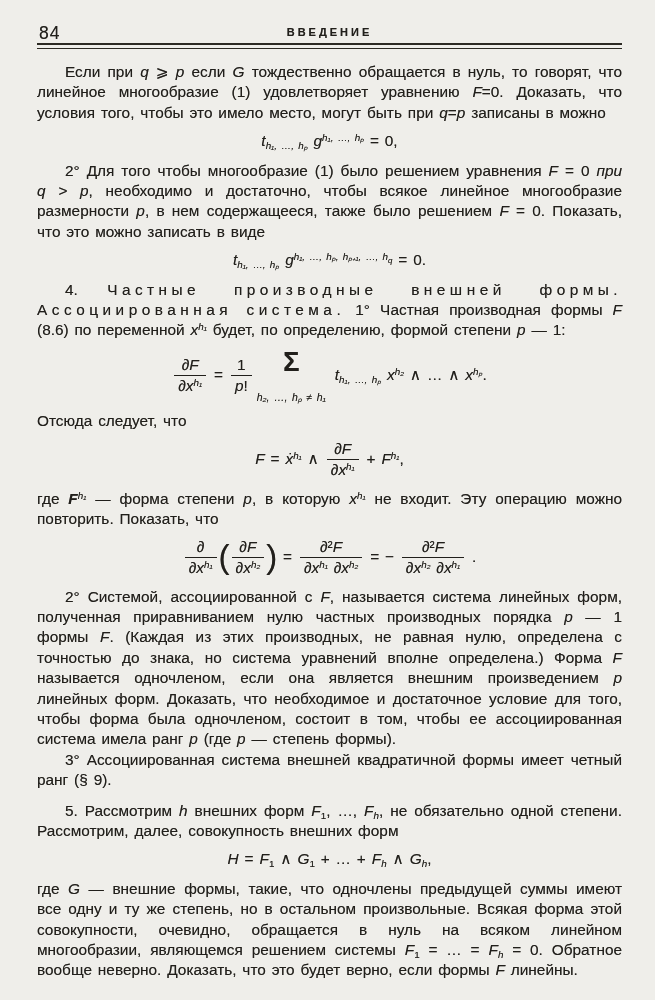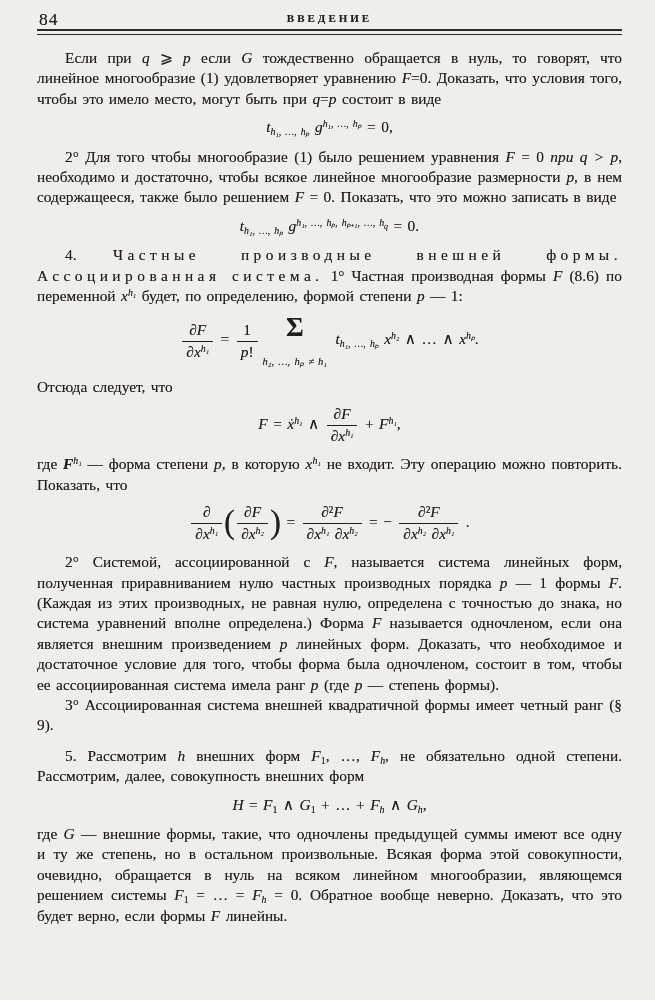--- a/index.html
+++ b/index.html
@@ -1,21 +1,21 @@
 <!DOCTYPE html>
 <html style="--bg: #efeeea; --ink: #211f1b;"><head>
 <meta charset="utf-8">
 <style>
   :root{ --bg:#efeeea; --ink:#211f1b; }
   html,body{margin:0;padding:0;width:655px;height:1000px;overflow:hidden;}
   body{background:var(--bg);}
   .page{
     position:relative;width:655px;height:1000px;box-sizing:border-box;
-    padding:12px 33px 0 37px;overflow:hidden;
-    font-family:Liberation Serif, serif;
+    padding:26px 33px 0 37px;overflow:hidden;
+    font-family:Liberation Sans, sans-serif;
     color:var(--ink);
     text-shadow:0 0 .3px rgba(33,31,27,.55);
   }
   header{position:relative;margin-bottom:13px;}
   .page-number{position:absolute;left:2px;top:-3px;font-size:17.5px;letter-spacing:1px;}
   .running-title{display:block;text-align:center;font-size:11px;font-weight:bold;letter-spacing:3px;}
   .rule{margin-top:5px;height:3px;border-top:2.4px solid #2c2a24;border-bottom:1.1px solid #2c2a24;}
   main{font-size:15.4px;line-height:20.4px;text-align:justify;word-spacing:1.6px;}
   .para{margin:0;}
   .para.indent{text-indent:28px;}
@@ -39,21 +39,21 @@
 </head>
 <body>
 
 <div class="page">
   <header>
     <span class="page-number">84</span>
     <span class="running-title">ВВЕДЕНИЕ</span>
     <div class="rule"></div>
   </header>
   <main>
-      <div class="para indent"><span>Если при </span><i>q</i><span> ⩾ </span><i>p</i><span> если </span><i>G</i><span> тождественно обращается в нуль, то говорят, что линейное многообразие (1) удовлетворяет уравнению </span><i>F</i><span>=0. Доказать, что условия того, чтобы это имело место, могут быть при </span><i>q</i><span>=</span><i>p</i><span> состоит в виде</span></div>
+      <div class="para indent"><span>Если при </span><i>q</i><span> ⩾ </span><i>p</i><span> если </span><i>G</i><span> тождественно обращается в нуль, то говорят, что линейное многообразие (1) удовлетворяет уравнению </span><i>F</i><span>=0. Доказать, что условия того, чтобы это имело место, могут быть при </span><i>q</i><span>=</span><i>p</i><span> записаны в можно</span></div>
       <div class="formula"><i>t</i><sub><i>h₁, …, hₚ</i></sub><span> </span><i>g</i><sup><i>h₁, …, hₚ</i></sup><span> = 0,</span></div>
       <div class="para indent"><span>2° Для того чтобы многообразие (1) было решением уравнения </span><i>F</i><span> = 0 </span><i>при q &gt; p</i><span>, необходимо и достаточно, чтобы всякое линейное многообразие размерности </span><i>p</i><span>, в нем содержащееся, также было решением </span><i>F</i><span> = 0. Показать, что это можно записать в виде</span></div>
       <div class="formula"><i>t</i><sub><i>h₁, …, hₚ</i></sub><span> </span><i>g</i><sup><i>h₁, …, hₚ, hₚ₊₁, …, h</i><sub><i>q</i></sub></sup><span> = 0.</span></div>
       <div class="para indent"><span>4. </span><span class="sp">Частные производные внешней формы. Ассоциированная система.</span><span> 1° Частная производная формы </span><i>F</i><span> (8.6) по переменной </span><i>x</i><sup><i>h₁</i></sup><span> будет, по определению, формой степени </span><i>p</i><span> — 1:</span></div>
       <div class="formula"><span class="frac"><span class="num"><span>∂</span><i>F</i></span><span class="den"><span>∂</span><i>x</i><sup><i>h₁</i></sup></span></span><span> = </span><span class="frac"><span class="num"><span>1</span></span><span class="den"><i>p</i><span>!</span></span></span><span class="sum"><span class="sigma">Σ</span><span class="limits"><i>h₂, …, hₚ ≠ h₁</i></span></span><span> </span><i>t</i><sub><i>h₁, …, hₚ</i></sub><span> </span><i>x</i><sup><i>h₂</i></sup><span> ∧ … ∧ </span><i>x</i><sup><i>hₚ</i></sup><span>.</span></div>
       <div class="para"><span>Отсюда следует, что</span></div>
       <div class="formula"><i>F</i><span> = </span><i>ẋ</i><sup><i>h₁</i></sup><span> ∧ </span><span class="frac"><span class="num"><span>∂</span><i>F</i></span><span class="den"><span>∂</span><i>x</i><sup><i>h₁</i></sup></span></span><span> + </span><i>F</i><sup><i>h₁</i></sup><span>,</span></div>
       <div class="para"><span>где </span><b class="bi">F</b><sup><i>h₁</i></sup><span> — форма степени </span><i>p</i><span>, в которую </span><i>x</i><sup><i>h₁</i></sup><span> не входит. Эту операцию можно повторить. Показать, что</span></div>
       <div class="formula"><span class="frac"><span class="num"><span>∂</span></span><span class="den"><span>∂</span><i>x</i><sup><i>h₁</i></sup></span></span><span class="bigp">(</span><span class="frac"><span class="num"><span>∂</span><i>F</i></span><span class="den"><span>∂</span><i>x</i><sup><i>h₂</i></sup></span></span><span class="bigp">)</span><span> = </span><span class="frac"><span class="num"><span>∂²</span><i>F</i></span><span class="den"><span>∂</span><i>x</i><sup><i>h₁</i></sup><span> ∂</span><i>x</i><sup><i>h₂</i></sup></span></span><span> = − </span><span class="frac"><span class="num"><span>∂²</span><i>F</i></span><span class="den"><span>∂</span><i>x</i><sup><i>h₂</i></sup><span> ∂</span><i>x</i><sup><i>h₁</i></sup></span></span><span> .</span></div>
       <div class="para indent"><span>2° Системой, ассоциированной с </span><i>F</i><span>, называется система линейных форм, полученная приравниванием нулю частных производных порядка </span><i>p</i><span> — 1 формы </span><i>F</i><span>. (Каждая из этих производных, не равная нулю, определена с точностью до знака, но система уравнений вполне определена.) Форма </span><i>F</i><span> называется одночленом, если она является внешним произведением </span><i>p</i><span> линейных форм. Доказать, что необходимое и достаточное условие для того, чтобы форма была одночленом, состоит в том, чтобы ее ассоциированная система имела ранг </span><i>p</i><span> (где </span><i>p</i><span> — степень формы).</span></div>

